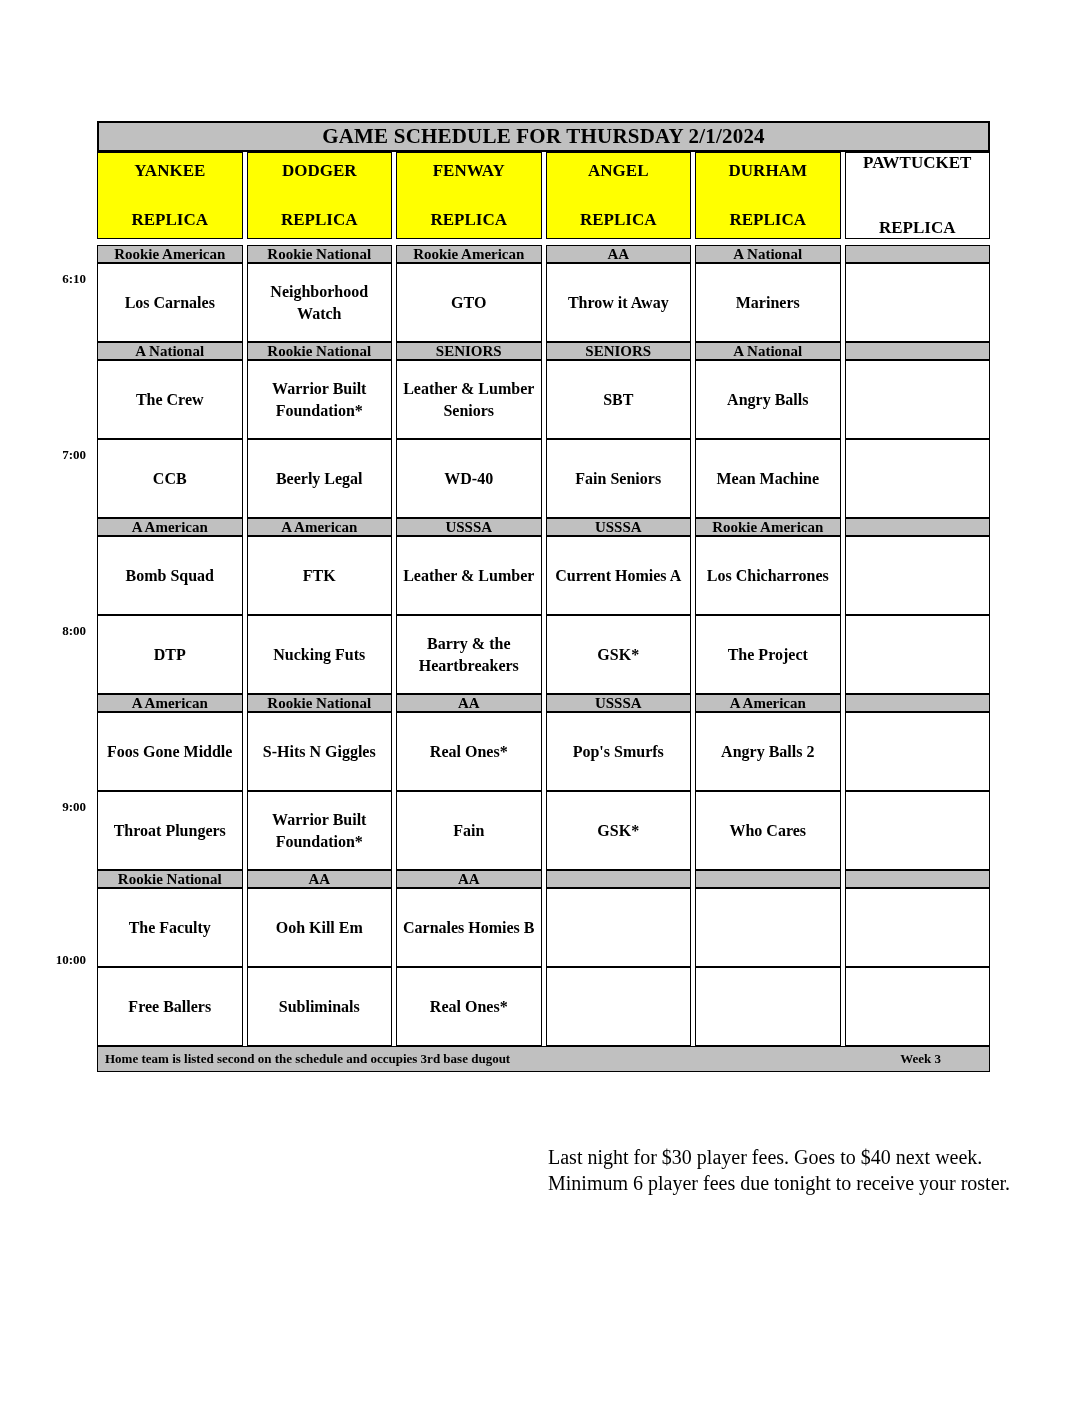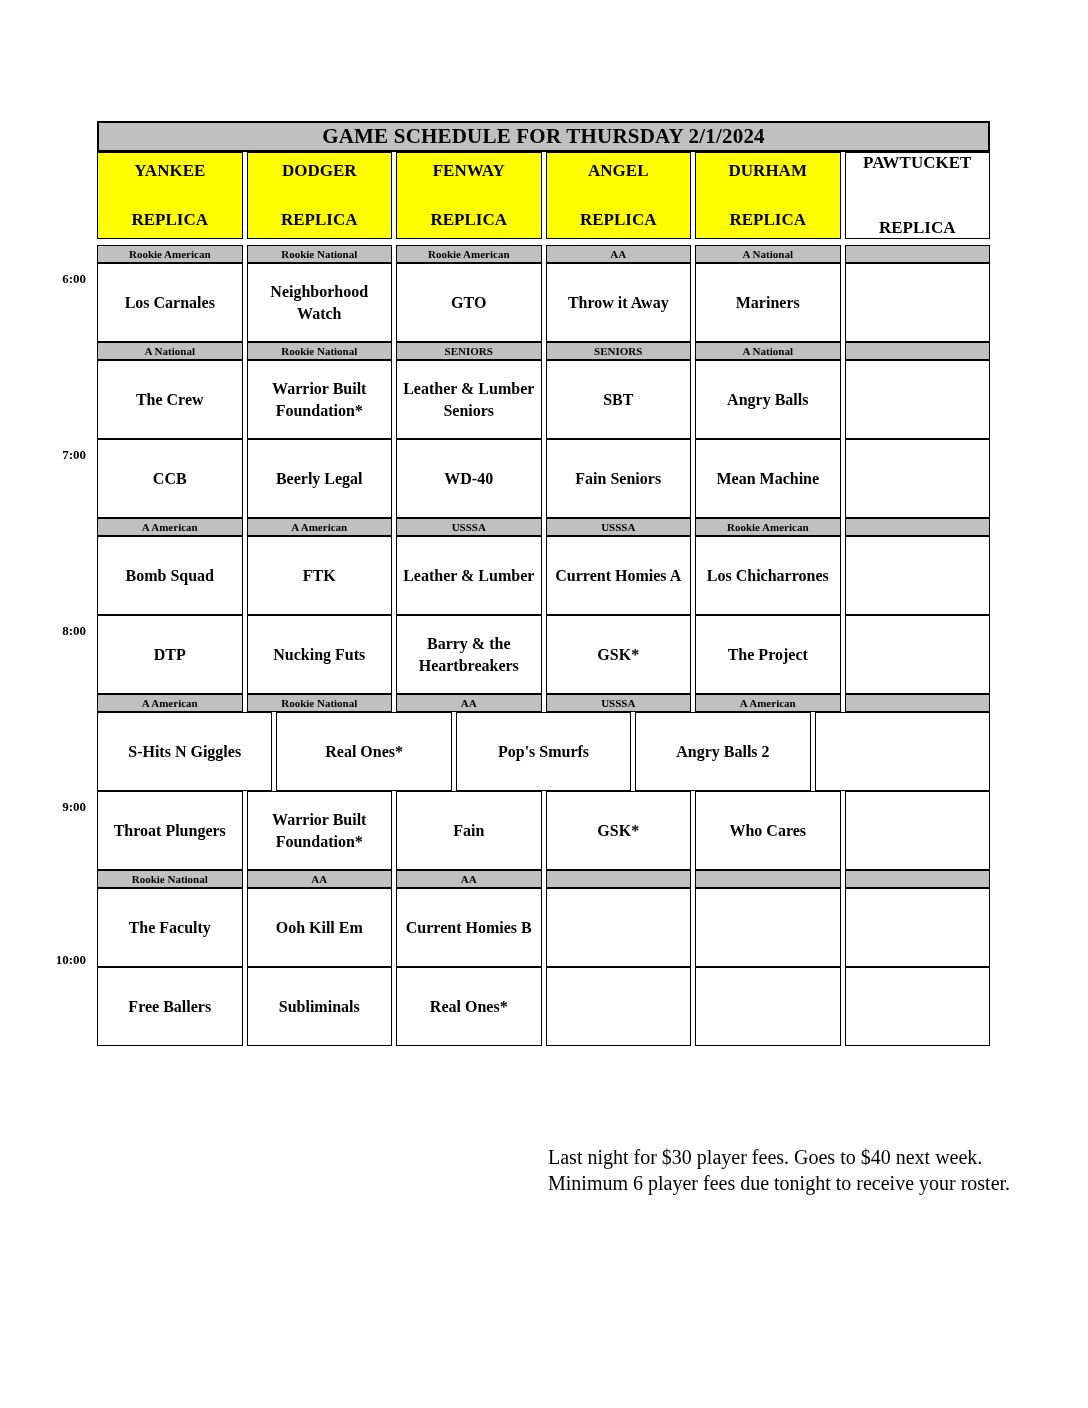--- a/index.html
+++ b/index.html
@@ -26,21 +26,21 @@
     flex:1 1 0; border:1px solid #000;
     display:flex; align-items:center; justify-content:center;
     text-align:center; font-weight:bold; background:#fff;
   }
 
   .head { height:87px; flex-direction:column; gap:29px; font-size:17px; background:var(--header-bg,#FFFF00); }
   .head.white { background:#fff;justify-content:space-between; }
 
   .spacer6 { height:6px; }
 
-  .strip  { height:18px; background:var(--strip-bg,#C0C0C0); font-size:11px; line-height:1; }
+  .strip  { height:18px; background:var(--strip-bg,#C0C0C0); font-size:15px; line-height:1; }
   .team   { height:79px; font-size:16px; line-height:1.35; padding:0 3px; }
 
   .footer-row {
     height:26px; background:var(--strip-bg,#C0C0C0);
     border:1px solid #000;
     display:flex; align-items:center; justify-content:space-between;
     font-weight:bold; font-size:13px;
     padding:0 48px 0 7px;
   }
 
@@ -53,21 +53,21 @@
   .announcement {
     position:absolute; left:548px; top:1144px; width:500px;
     font-size:20px; line-height:26px; font-weight:normal;
   }
 </style>
 </head>
 <body>
 
 <div class="page">
 
-  <div class="time-label t0">6:00</div>
+  <div class="time-label t0">6:10</div>
   <div class="time-label t1">7:00</div>
   <div class="time-label t2">8:00</div>
   <div class="time-label t3">9:00</div>
   <div class="time-label t4">10:00</div>
 
   <div class="schedule">
 
     <div class="title-row">GAME SCHEDULE FOR THURSDAY 2/1/2024</div>
 
     <div class="row">
@@ -168,20 +168,21 @@
 
     <div class="row">
       <div class="cell strip">A American</div>
       <div class="cell strip">Rookie National</div>
       <div class="cell strip">AA</div>
       <div class="cell strip">USSSA</div>
       <div class="cell strip">A American</div>
       <div class="cell strip"></div>
     </div>
     <div class="row">
+      <div class="cell team">Foos Gone Middle</div>
       <div class="cell team">S-Hits N Giggles</div>
       <div class="cell team">Real Ones*</div>
       <div class="cell team">Pop's Smurfs</div>
       <div class="cell team">Angry Balls 2</div>
       <div class="cell team"></div>
     </div>
     <div class="row">
       <div class="cell team">Throat Plungers</div>
       <div class="cell team">Warrior Built Foundation*</div>
       <div class="cell team">Fain</div>
@@ -194,34 +195,38 @@
       <div class="cell strip">Rookie National</div>
       <div class="cell strip">AA</div>
       <div class="cell strip">AA</div>
       <div class="cell strip"></div>
       <div class="cell strip"></div>
       <div class="cell strip"></div>
     </div>
     <div class="row">
       <div class="cell team">The Faculty</div>
       <div class="cell team">Ooh Kill Em</div>
-      <div class="cell team">Current Homies B</div>
+      <div class="cell team">Carnales Homies B</div>
       <div class="cell team"></div>
       <div class="cell team"></div>
       <div class="cell team"></div>
     </div>
     <div class="row">
       <div class="cell team">Free Ballers</div>
       <div class="cell team">Subliminals</div>
       <div class="cell team">Real Ones*</div>
       <div class="cell team"></div>
       <div class="cell team"></div>
       <div class="cell team"></div>
     </div>
 
+    <div class="footer-row">
+      <span>Home team is listed second on the schedule and occupies 3rd base dugout</span>
+      <span>Week 3</span>
+    </div>
 
   </div>
 
   <div class="announcement">
     <div>Last night for $30 player fees. Goes to $40 next week.</div>
     <div>Minimum 6 player fees due tonight to receive your roster.</div>
   </div>
 
 </div>
 

